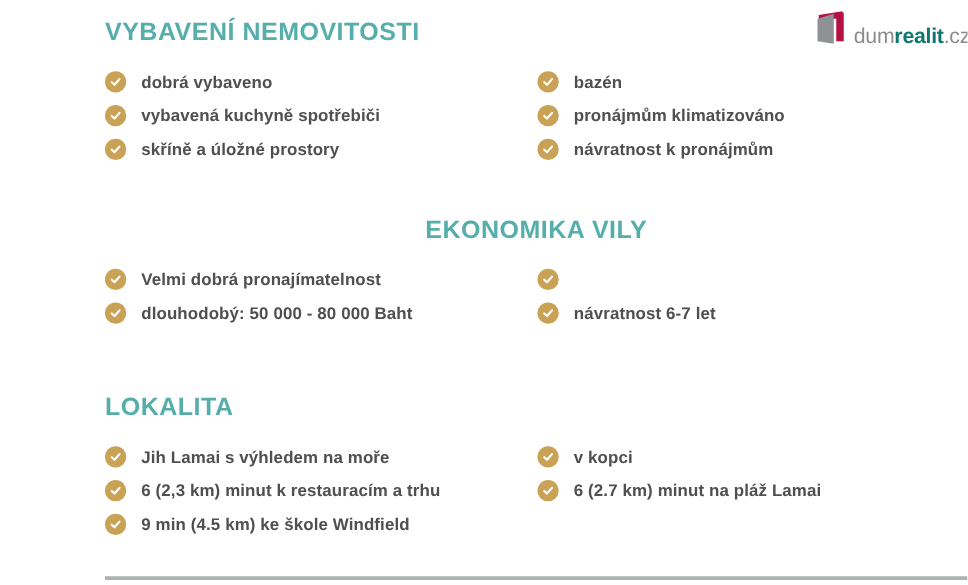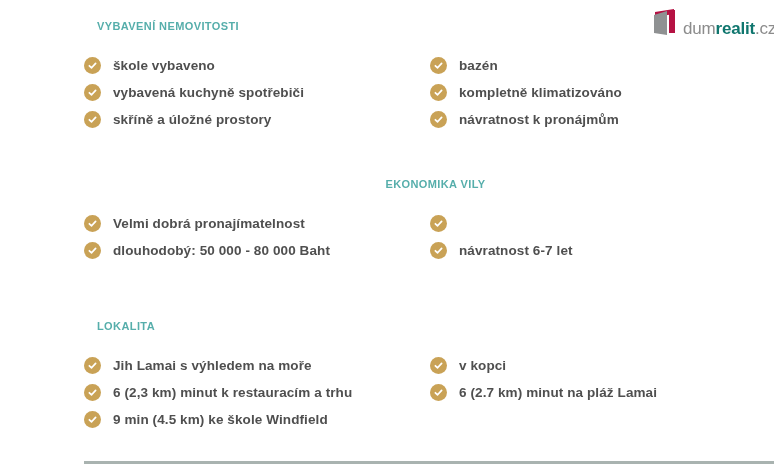--- a/index.html
+++ b/index.html
@@ -26,23 +26,23 @@
   .logo-text .red { color:#0f766e; font-weight:700; }
 
   
   .sections { position:absolute; left:84px; top:0; right:0; }
   .section { position:absolute; left:0; right:0; }
   .section:nth-child(1) { top:14px; }
   .section:nth-child(2) { top:172px;text-align:center; }
   .section:nth-child(3) { top:314px; }
 
   .section-title {
-    font-size:11px; font-weight:700; letter-spacing:0.4px;
+    font-size:20px; font-weight:700; letter-spacing:0.4px;
     color:#56aeab; text-transform:uppercase;
-    line-height:24px; margin-bottom:14px;margin-left:13px;
+    line-height:24px; margin-bottom:14px;
   }
   .row {
     display:grid; grid-template-columns:346px 1fr;
     height:27px; align-items:center;
   }
   .item { display:flex; align-items:center; gap:12px; }
   .check-circle {
     width:17px; height:17px; min-width:17px; border-radius:50%;
     background:#c9a256; display:flex; align-items:center; justify-content:center;
   }
@@ -78,21 +78,21 @@
       <div class="section">
         <div class="section-title">VYBAVENÍ NEMOVITOSTI</div>
         <div class="row">
           <div>
             <div class="item">
               <span class="check-circle">
                 <svg width="11" height="11" viewBox="0 0 12 12">
                   <path d="M2.6 6.3 L5 8.5 L9.4 3.6" stroke="#ffffff" stroke-width="1.9" fill="none" stroke-linecap="round" stroke-linejoin="round"></path>
                 </svg>
               </span>
-              <span class="item-label">škole vybaveno</span>
+              <span class="item-label">dobrá vybaveno</span>
             </div>
           </div>
           <div>
             <div class="item">
               <span class="check-circle">
                 <svg width="11" height="11" viewBox="0 0 12 12">
                   <path d="M2.6 6.3 L5 8.5 L9.4 3.6" stroke="#ffffff" stroke-width="1.9" fill="none" stroke-linecap="round" stroke-linejoin="round"></path>
                 </svg>
               </span>
               <span class="item-label">bazén</span>
@@ -110,21 +110,21 @@
               <span class="item-label">vybavená kuchyně spotřebiči</span>
             </div>
           </div>
           <div>
             <div class="item">
               <span class="check-circle">
                 <svg width="11" height="11" viewBox="0 0 12 12">
                   <path d="M2.6 6.3 L5 8.5 L9.4 3.6" stroke="#ffffff" stroke-width="1.9" fill="none" stroke-linecap="round" stroke-linejoin="round"></path>
                 </svg>
               </span>
-              <span class="item-label">kompletně klimatizováno</span>
+              <span class="item-label">pronájmům klimatizováno</span>
             </div>
           </div>
         </div>
         <div class="row">
           <div>
             <div class="item">
               <span class="check-circle">
                 <svg width="11" height="11" viewBox="0 0 12 12">
                   <path d="M2.6 6.3 L5 8.5 L9.4 3.6" stroke="#ffffff" stroke-width="1.9" fill="none" stroke-linecap="round" stroke-linejoin="round"></path>
                 </svg>

